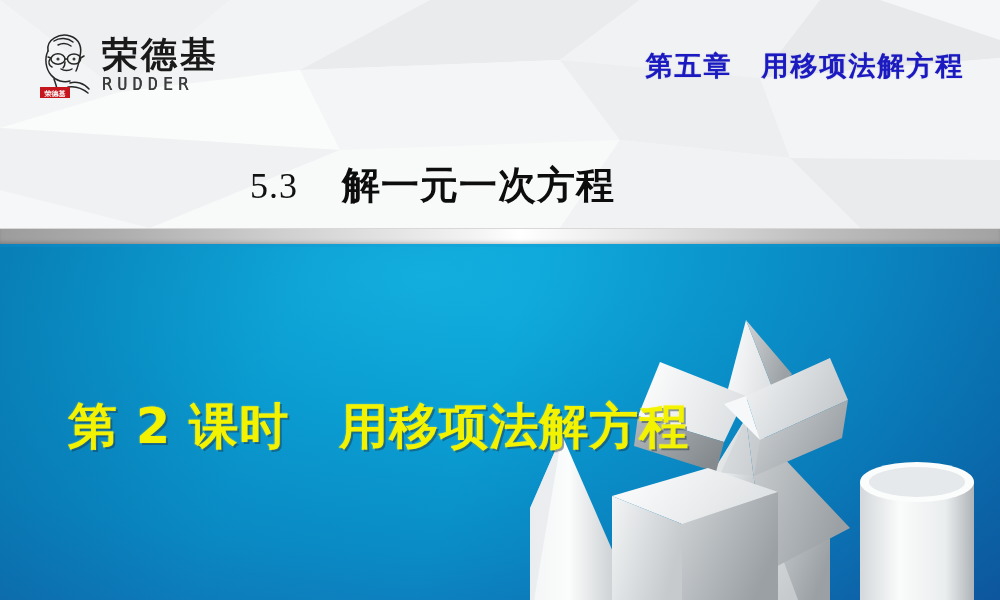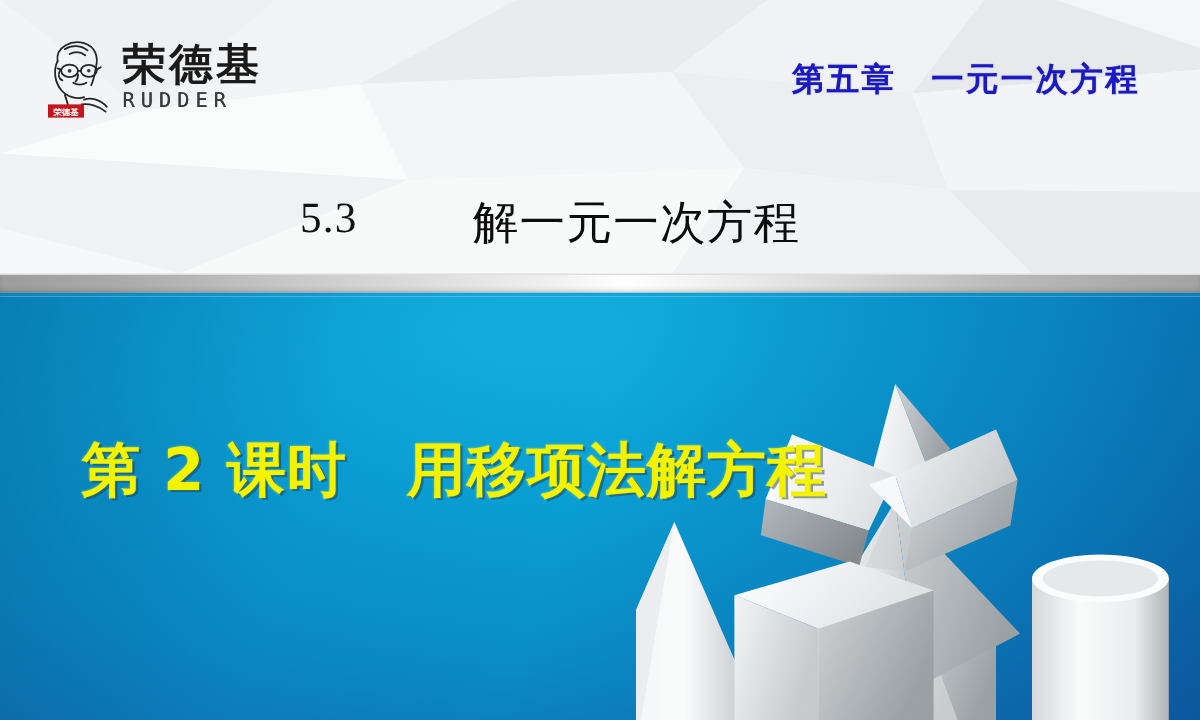--- a/index.html
+++ b/index.html
@@ -55,31 +55,31 @@
     letter-spacing:2px;
     color:#1a1ac0;
     text-shadow:0 0 1px rgba(30,30,190,.5);
     white-space:nowrap;
   }
 
   
   .section-line{
     position:absolute;left:0;top:160px;width:1000px;
     padding-left:250px;
-    display:flex;align-items:flex-start;
+    display:flex;align-items:center;
     white-space:nowrap;
   }
   .section-num{
     font-family:"Liberation Serif","DejaVu Serif",serif;
     font-size:36px;font-weight:400;color:#111;letter-spacing:1px;
   }
   .section-name{
-    margin-left:96px;
-    font-family:"Liberation Serif","DejaVu Serif",serif;
-    font-size:38px;font-weight:400;color:#0d0d0d;letter-spacing:1px;
+    margin-left:44px;
+    font-family:"Liberation Serif","DejaVu Serif",serif;
+    font-size:38px;font-weight:700;color:#0d0d0d;letter-spacing:1px;
   }
 
   
   .divider{
     position:absolute;left:0;top:228px;width:1000px;height:16px;
     background:linear-gradient(90deg,
       #9c9c9c 0%, #aeaeae 12%, #cfcfcf 28%, #f2f2f2 47%,
       #ffffff 52%, #e2e2e2 66%, #bdbdbd 82%, #a2a2a2 100%);
     border-top:1px solid #d8d8d8;
     box-shadow:inset 0 -3px 4px -2px rgba(0,0,0,.25);
@@ -97,21 +97,21 @@
       radial-gradient(130% 150% at 42% 8%, #13b0e0 0%, #0aa0d4 26%, #0a8cc6 52%, #1170b4 76%, #12539d 100%);
   }
   .stage-shade{
     position:absolute;inset:0;
     background:linear-gradient(110deg, rgba(4,60,120,.30) 0%, rgba(4,70,130,.05) 28%,
       rgba(0,0,0,0) 48%, rgba(10,60,140,.22) 78%, rgba(8,50,125,.42) 100%);
   }
 
   
   .main-title{
-    position:absolute;left:0;top:359px;width:1000px;
+    position:absolute;left:0;top:394px;width:1000px;
     padding-left:68px;
     font-family:"DejaVu Sans","Liberation Sans",sans-serif;
     font-size:49px;font-weight:700;letter-spacing:1px;
     color:#f3f300;
     white-space:nowrap;
     z-index:6;
     text-shadow:2px 2px 0 rgba(20,45,70,.45), 0 0 2px rgba(255,255,90,.6);
   }
 
   
@@ -173,21 +173,21 @@
           <rect x="6" y="58" width="30" height="11" fill="#c4161c"></rect>
           <text x="21" y="66.6" font-size="7" font-family="DejaVu Sans, sans-serif" fill="#ffffff" text-anchor="middle" font-weight="bold">荣德基</text>
         </svg>
       </div>
       <div class="logo-text">
         <div class="logo-cn">荣德基</div>
         <div class="logo-en">RUDDER</div>
       </div>
     </div>
 
-    <div class="chapter-title">第五章　一元一次方程</div>
+    <div class="chapter-title">第五章　用移项法解方程</div>
 
     <div class="section-line">
       <span class="section-num">5.3</span>
       <span class="section-name">解一元一次方程</span>
     </div>
   </div>
 
   <div class="divider"></div>
   <div class="divider-rule"></div>
 

